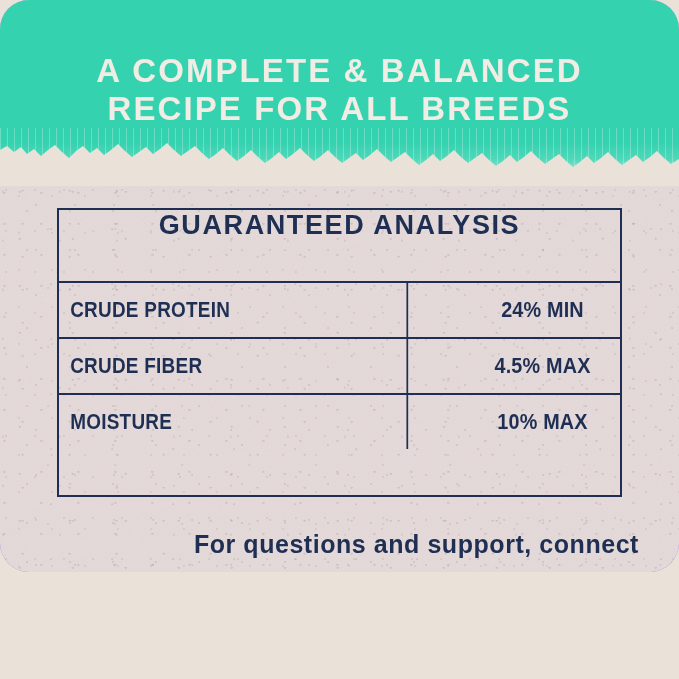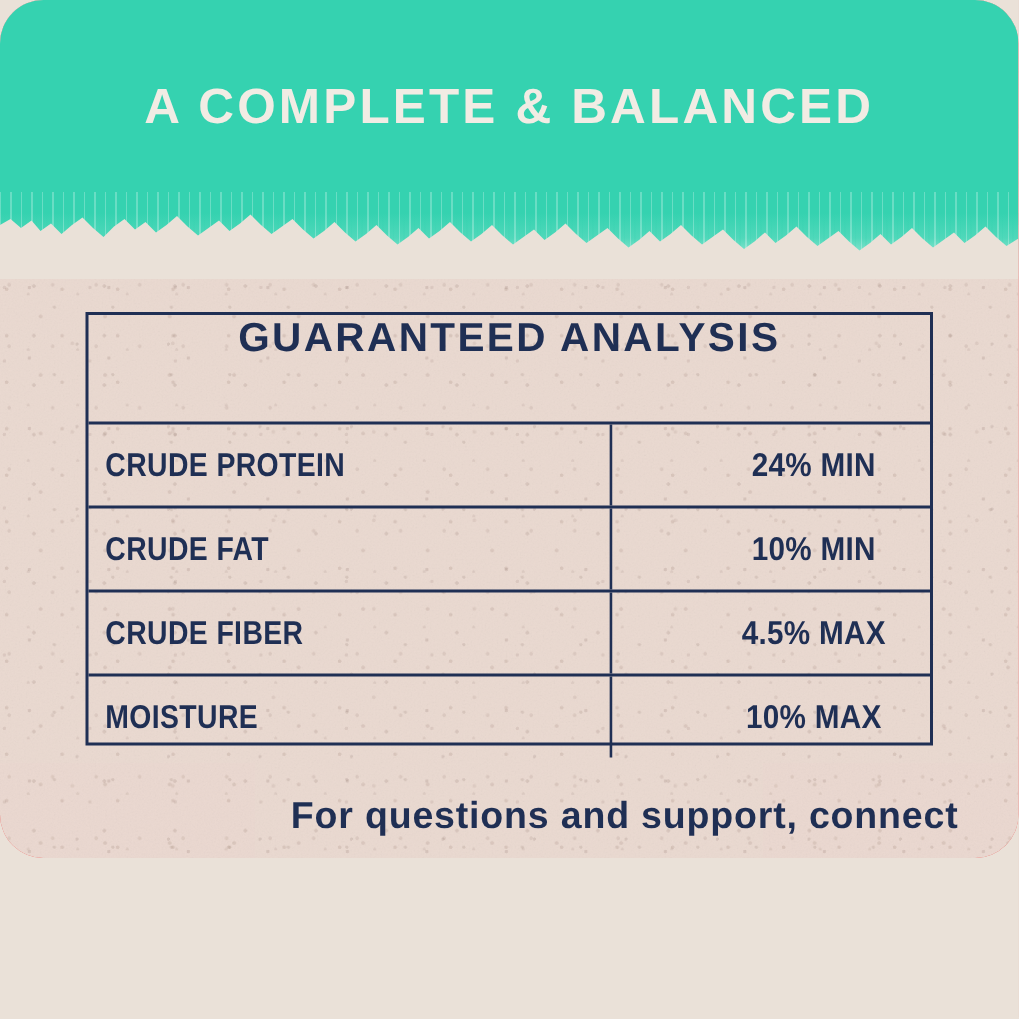--- a/index.html
+++ b/index.html
@@ -4,21 +4,21 @@
 <style>
   html,body{margin:0;padding:0;}
   body{
     width:679px;height:679px;
     background:#EAE1D8;
     font-family:"Liberation Sans",sans-serif;
     overflow:hidden;
   }
   #page{
     position:relative;width:679px;height:572px;overflow:hidden;
-    background:#ef4444;
+    background:#8b5cf6;
     border-radius:29px;
   }
 
   
   .paper-texture{
     position:absolute;inset:0;pointer-events:none;
     background-color:#EAE1D8;
     background-image:
       radial-gradient(circle at 12% 22%, rgba(150,130,115,.22) 0 1px, transparent 1.4px),
       radial-gradient(circle at 37% 8%,  rgba(120,100,90,.18) 0 1px, transparent 1.3px),
@@ -152,35 +152,32 @@
         L209,43 L216,38 L223,32 L230,39 L237,45 L244,40 L251,34 L258,41 L265,47 L272,42
         L279,36 L286,43 L293,38 L300,32 L307,39 L314,45 L321,40 L328,34 L335,41 L342,47
         L349,42 L356,37 L363,44 L370,39 L377,33 L384,40 L391,46 L398,41 L405,36 L412,43
         L419,49 L426,44 L433,38 L440,45 L447,40 L454,34 L461,41 L468,47 L475,42 L482,37
         L489,44 L496,50 L503,45 L510,39 L517,46 L524,41 L531,35 L538,42 L545,48 L552,43
         L559,38 L566,45 L573,51 L580,46 L587,40 L594,47 L601,42 L608,36 L615,43 L622,49
         L629,44 L636,39 L643,46 L650,41 L657,35 L664,42 L671,48 L679,43 L679,70 L0,70 Z"></path>
     </svg>
     <div class="banner-title">
       <span class="l1">A COMPLETE &amp; BALANCED</span>
+      <span class="l2">RECIPE FOR ALL BREEDS</span>
     </div>
   </div>
 
   <div class="ga-table">
     <div class="ga-head">
       <div class="ga-head-title">GUARANTEED ANALYSIS</div>
     </div>
 
     <div class="ga-row">
       <div class="ga-label">CRUDE PROTEIN</div>
       <div class="ga-value">24% MIN</div>
-    </div>
-    <div class="ga-row">
-      <div class="ga-label">CRUDE FAT</div>
-      <div class="ga-value">10% MIN</div>
     </div>
     <div class="ga-row">
       <div class="ga-label">CRUDE FIBER</div>
       <div class="ga-value">4.5% MAX</div>
     </div>
     <div class="ga-row">
       <div class="ga-label">MOISTURE</div>
       <div class="ga-value">10% MAX</div>
     </div>
   </div>

